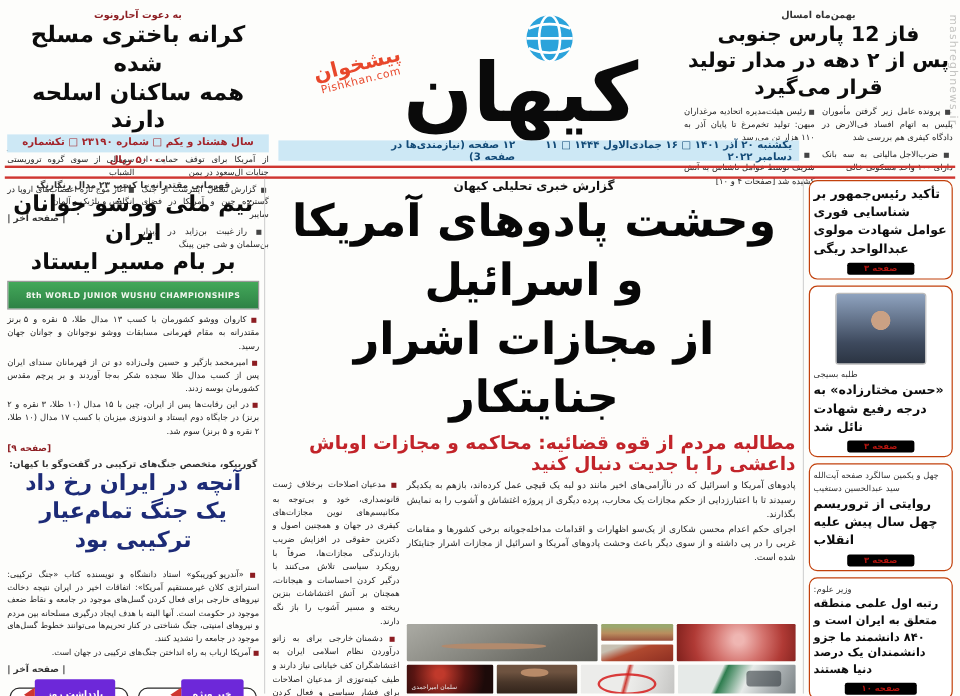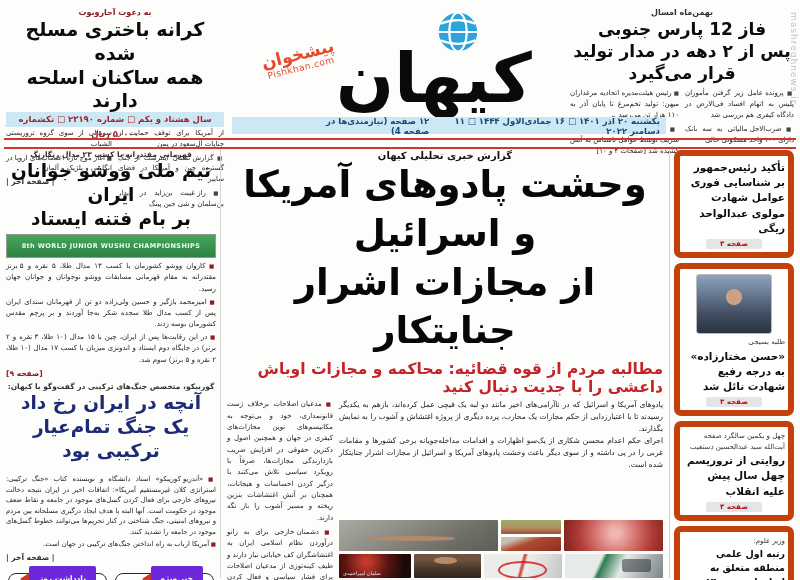--- a/index.html
+++ b/index.html
@@ -26,24 +26,24 @@
   .pish .p2{font-size:9px;letter-spacing:.5px;}
   .side-wm{position:absolute;right:1px;top:12px;writing-mode:vertical-rl;font-size:9px;color:#c4c4c2;letter-spacing:1px;}
   .date-strip{position:absolute;left:232px;top:117px;width:434px;height:17px;background:#cde8f5;display:flex;align-items:center;direction:rtl;font-size:8.5px;font-weight:bold;color:#124a77;}
   .date-strip .d{margin-right:6px;}
   .date-strip .pg{margin:0 auto;padding-left:70px;}
   .red-rule{position:absolute;left:4px;right:4px;top:138px;height:7px;border-top:2.5px solid #cf3630;border-bottom:2.5px solid #cf3630;}
   
   .main{position:absolute;left:4px;right:4px;top:149px;bottom:2px;display:flex;direction:rtl;}
   
   .sidebar{width:126px;display:flex;flex-direction:column;gap:5px;padding:1px 2px 0 4px;box-sizing:border-box;}
-  .card{border:6px solid #c2410c;border-radius:7px;background:#fff;padding:4px 3px 3px;text-align:right;display:flex;flex-direction:column;}
+  .card{border:1px solid #c2410c;border-radius:7px;background:#fff;padding:4px 3px 3px;text-align:left;display:flex;flex-direction:column;}
   .card .ck{font-size:7px;color:#333;line-height:1.5;margin-bottom:1px;}
   .card .ct{font-size:10.5px;font-weight:900;line-height:1.45;color:#0d0d0d;}
-  .badge-pink{display:inline-block;margin:3px auto 0;background:#e5e5e5;color:#b5150f;font-size:7px;font-weight:bold;padding:1px 14px;border-radius:2px;}
+  .badge-pink{display:inline-block;margin:3px auto 0;background:#000000;color:#b5150f;font-size:7px;font-weight:bold;padding:1px 14px;border-radius:2px;}
   .card .photo{width:74px;height:58px;margin:1px auto 3px;border-radius:3px;border:1px solid #bbb;background:radial-gradient(circle at 50% 38%,#caa184 15%,rgba(0,0,0,0) 16%),linear-gradient(#8fa3bf,#3e4a5e 70%,#2b3442);}
   
   .center{flex:1;border-left:1px solid #d4d4d4;border-right:1px solid #d4d4d4;padding:0 6px;display:flex;flex-direction:column;box-sizing:border-box;}
   .c-kicker{text-align:center;font-size:10px;font-weight:bold;color:#111;margin-top:1px;}
   .c-h1{text-align:center;font-size:37px;font-weight:900;line-height:1.32;color:#070707;letter-spacing:-.5px;}
   .c-red{text-align:right;font-size:15.5px;font-weight:900;color:#c2242a;margin:4px 0 3px;}
   .body-row{display:flex;direction:rtl;flex:1;gap:6px;min-height:0;}
   .wide-side{flex:1;display:flex;flex-direction:column;min-height:0;gap:46px;}
   .intro{font-size:7.5px;line-height:1.6;text-align:justify;color:#222;margin:0 0 3px;}
   .intro p{margin:0;}
@@ -151,21 +151,21 @@
           <ul>
         <li>رئیس هیئت‌مدیره اتحادیه مرغداران میهن: تولید تخم‌مرغ تا پایان آذر به ۱۱۰ هزار تن می‌رسد</li>
         <li>دفتر بسیج دانشجویی دانشگاه شریف توسط عوامل ناشناس به آتش کشیده شد [صفحات ۴ و ۱۰]</li>
       </ul>
         </div>
     </div>
   </div>
 
   <div class="date-strip">
     <span class="d">یکشنبه ۲۰ آذر ۱۴۰۱ □ ۱۶ جمادی‌الاول ۱۴۴۴ □ ۱۱ دسامبر ۲۰۲۲</span>
-    <span class="pg">۱۲ صفحه (نیازمندی‌ها در صفحه 4)</span>
+    <span class="pg">۱۲ صفحه (نیازمندی‌ها در صفحه 3)</span>
   </div>
   <div class="red-rule"></div>
 
   <div class="main">
 
     <div class="sidebar">
       <div class="card">
         <div class="ct">تأکید رئیس‌جمهور بر شناسایی فوری عوامل شهادت مولوی عبدالواحد ریگی</div>
         <span class="badge-pink">صفحه ۳</span>
       </div>
@@ -222,21 +222,21 @@
           <p>مدعیان اصلاحات برخلاف ژست قانونمداری، خود و بی‌توجه به مکانیسم‌های نوین مجازات‌های کیفری در جهان و همچنین اصول و دکترین حقوقی در افزایش ضریب بازدارندگی مجازات‌ها، صرفاً با رویکرد سیاسی تلاش می‌کنند با درگیر کردن احساسات و هیجانات، همچنان بر آتش اغتشاشات بنزین ریخته و مسیر آشوب را باز نگه دارند.</p>
           <p>دشمنان خارجی برای به زانو درآوردن نظام اسلامی ایران به اغتشاشگران کف خیابانی نیاز دارند و طیف کینه‌توزی از مدعیان اصلاحات برای فشار سیاسی و فعال کردن اقدامات رادیکالی محتاج آشوب‌گران هستند. آنها که ضرب‌المثل «آسیاب به نوبت» را به‌خوبی می‌دانند این روزها به گوشه‌ای خزیده و به هراس افتاده‌اند که مبادا محاکمه و دادرسی یقه آنها را بگیرد و فتنه جدید در نطفه خفه شود.</p>
 
         </div>
       </div>
     </div>
 
     <div class="leftcol">
       <div class="l-kick">قهرمانی مقتدرانه با کسب ۲۳ مدال رنگارنگ</div>
       <div class="l-h">تیم ملی ووشو جوانان ایران</div>
-      <div class="l-h">بر بام فتنه ایستاد</div>
+      <div class="l-h">بر بام مسیر ایستاد</div>
       <div class="wushu-photo">
         <div class="wp-banner">8th WORLD JUNIOR WUSHU CHAMPIONSHIPS</div>
         <div class="wp-crowd"></div>
       </div>
       <div class="l-bullets">
         <p>کاروان ووشو کشورمان با کسب ۱۳ مدال طلا، ۵ نقره و ۵ برنز مقتدرانه به مقام قهرمانی مسابقات ووشو نوجوانان و جوانان جهان رسید.</p>
         <p>امیرمحمد بازگیر و حسین ولی‌زاده دو تن از قهرمانان سندای ایران پس از کسب مدال طلا سجده شکر به‌جا آوردند و بر پرچم مقدس کشورمان بوسه زدند.</p>
         <p>در این رقابت‌ها پس از ایران، چین با ۱۵ مدال (۱۰ طلا، ۳ نقره و ۲ برنز) در جایگاه دوم ایستاد و اندونزی میزبان با کسب ۱۷ مدال (۱۰ طلا، ۲ نقره و ۵ برنز) سوم شد.</p>
         <div class="endref ref-red">[صفحه ۹]</div>
       </div>

